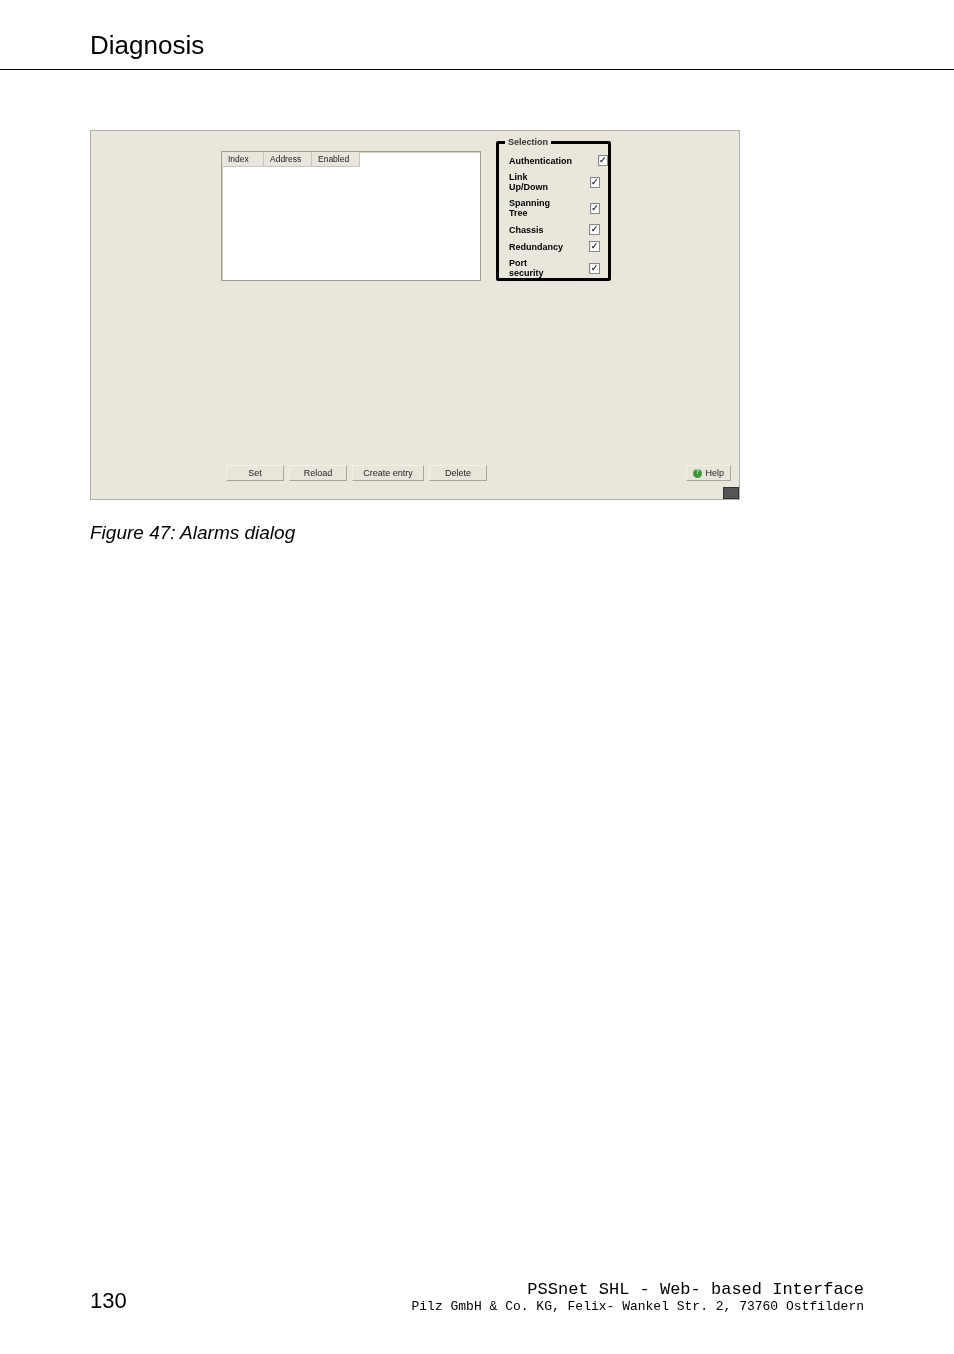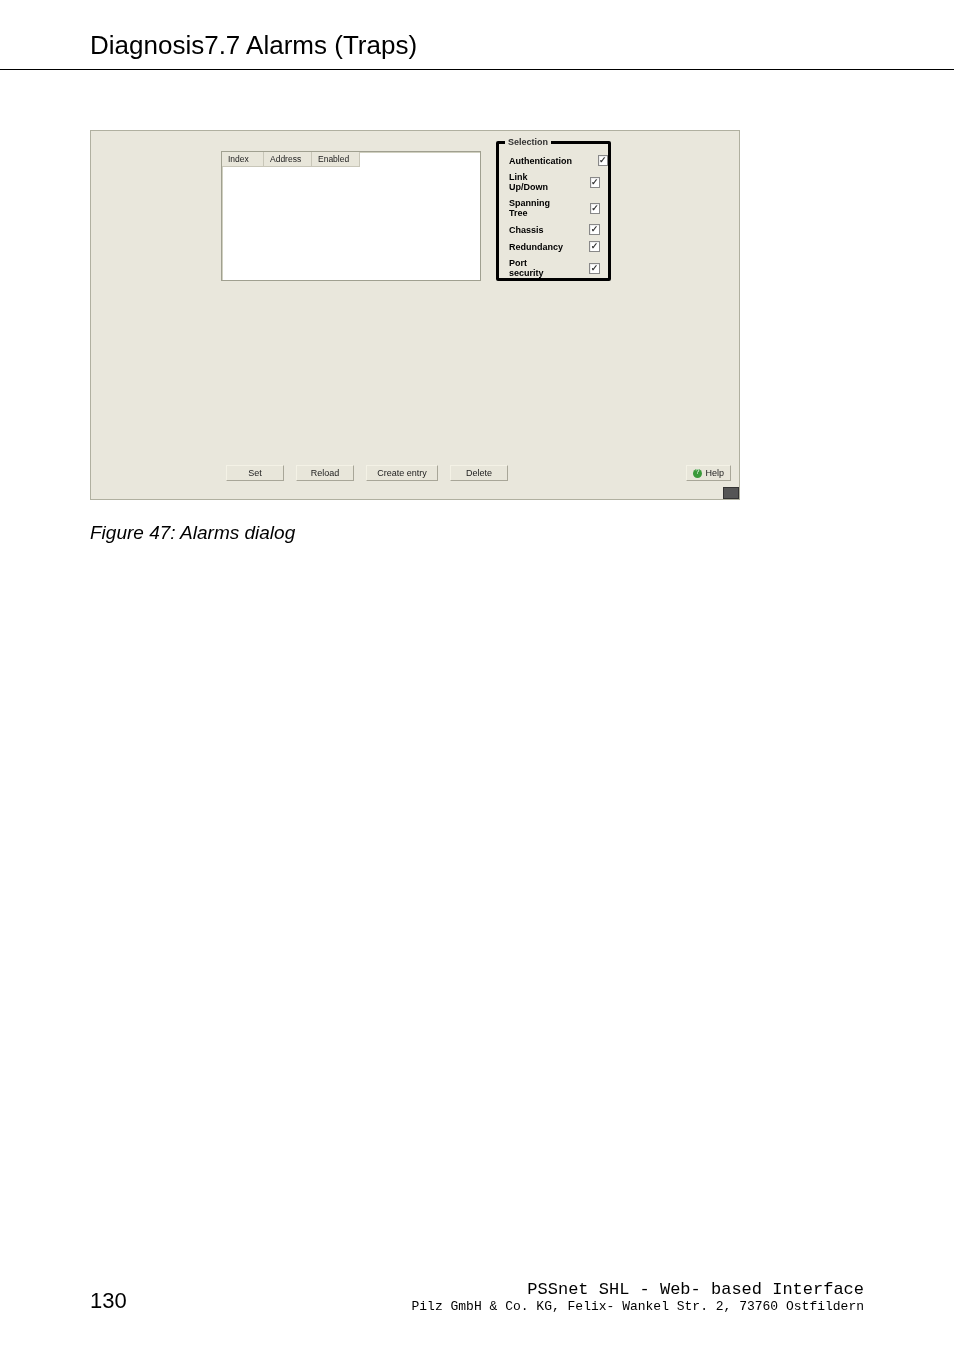--- a/index.html
+++ b/index.html
@@ -6,20 +6,21 @@
     body {
       font-family: Arial, Helvetica, sans-serif;
       background: #fff;
       width: 954px;
       height: 1354px;
       position: relative;
       color: #000;
     }
     .page-header {
       display: flex;
+      justify-content: space-between;
       align-items: baseline;
       padding: 30px 90px 8px 90px;
       border-bottom: 1.5px solid #000;
       margin: 0 0 0 0;
     }
     .page-header .left { font-size: 26px; font-weight: 400; }
     .page-header .right { font-size: 26px; font-weight: 400; }
     .content-area { padding: 40px 90px 0 90px; }
     .screenshot {
       width: 650px;
@@ -99,21 +100,21 @@
       font-size: 9px;
       line-height: 1;
       color: #333;
       box-shadow: inset 1px 1px 0 #eee;
     }
     .button-bar {
       position: absolute;
       bottom: 18px;
       left: 135px;
       display: flex;
-      gap: 12px;
+      gap: 5px;
     }
     .win-btn {
       background: #e8e6da;
       border: 1px solid #a8a698;
       border-top-color: #f4f2e6;
       border-left-color: #f4f2e6;
       font-size: 9px;
       padding: 2px 0;
       min-width: 58px;
       text-align: center;
@@ -166,21 +167,20 @@
     .page-number { font-size: 22px; }
     .footer-right { text-align: right; font-family: Liberation Mono, monospace; }
     .footer-right .line1 { font-size: 17px; }
     .footer-right .line2 { font-size: 13px; }
   </style>
 </head>
 <body>
 
 <div class="page-header">
   <span class="left">Diagnosis</span>
-  <span class="right">7.7 Alarms (Traps)</span>
 </div>
 
 <div class="content-area">
 
   <div class="screenshot">
 
     <div class="table-box">
       <div class="table-header">
         <div class="th th-index">Index</div>
         <div class="th th-address">Address</div>

